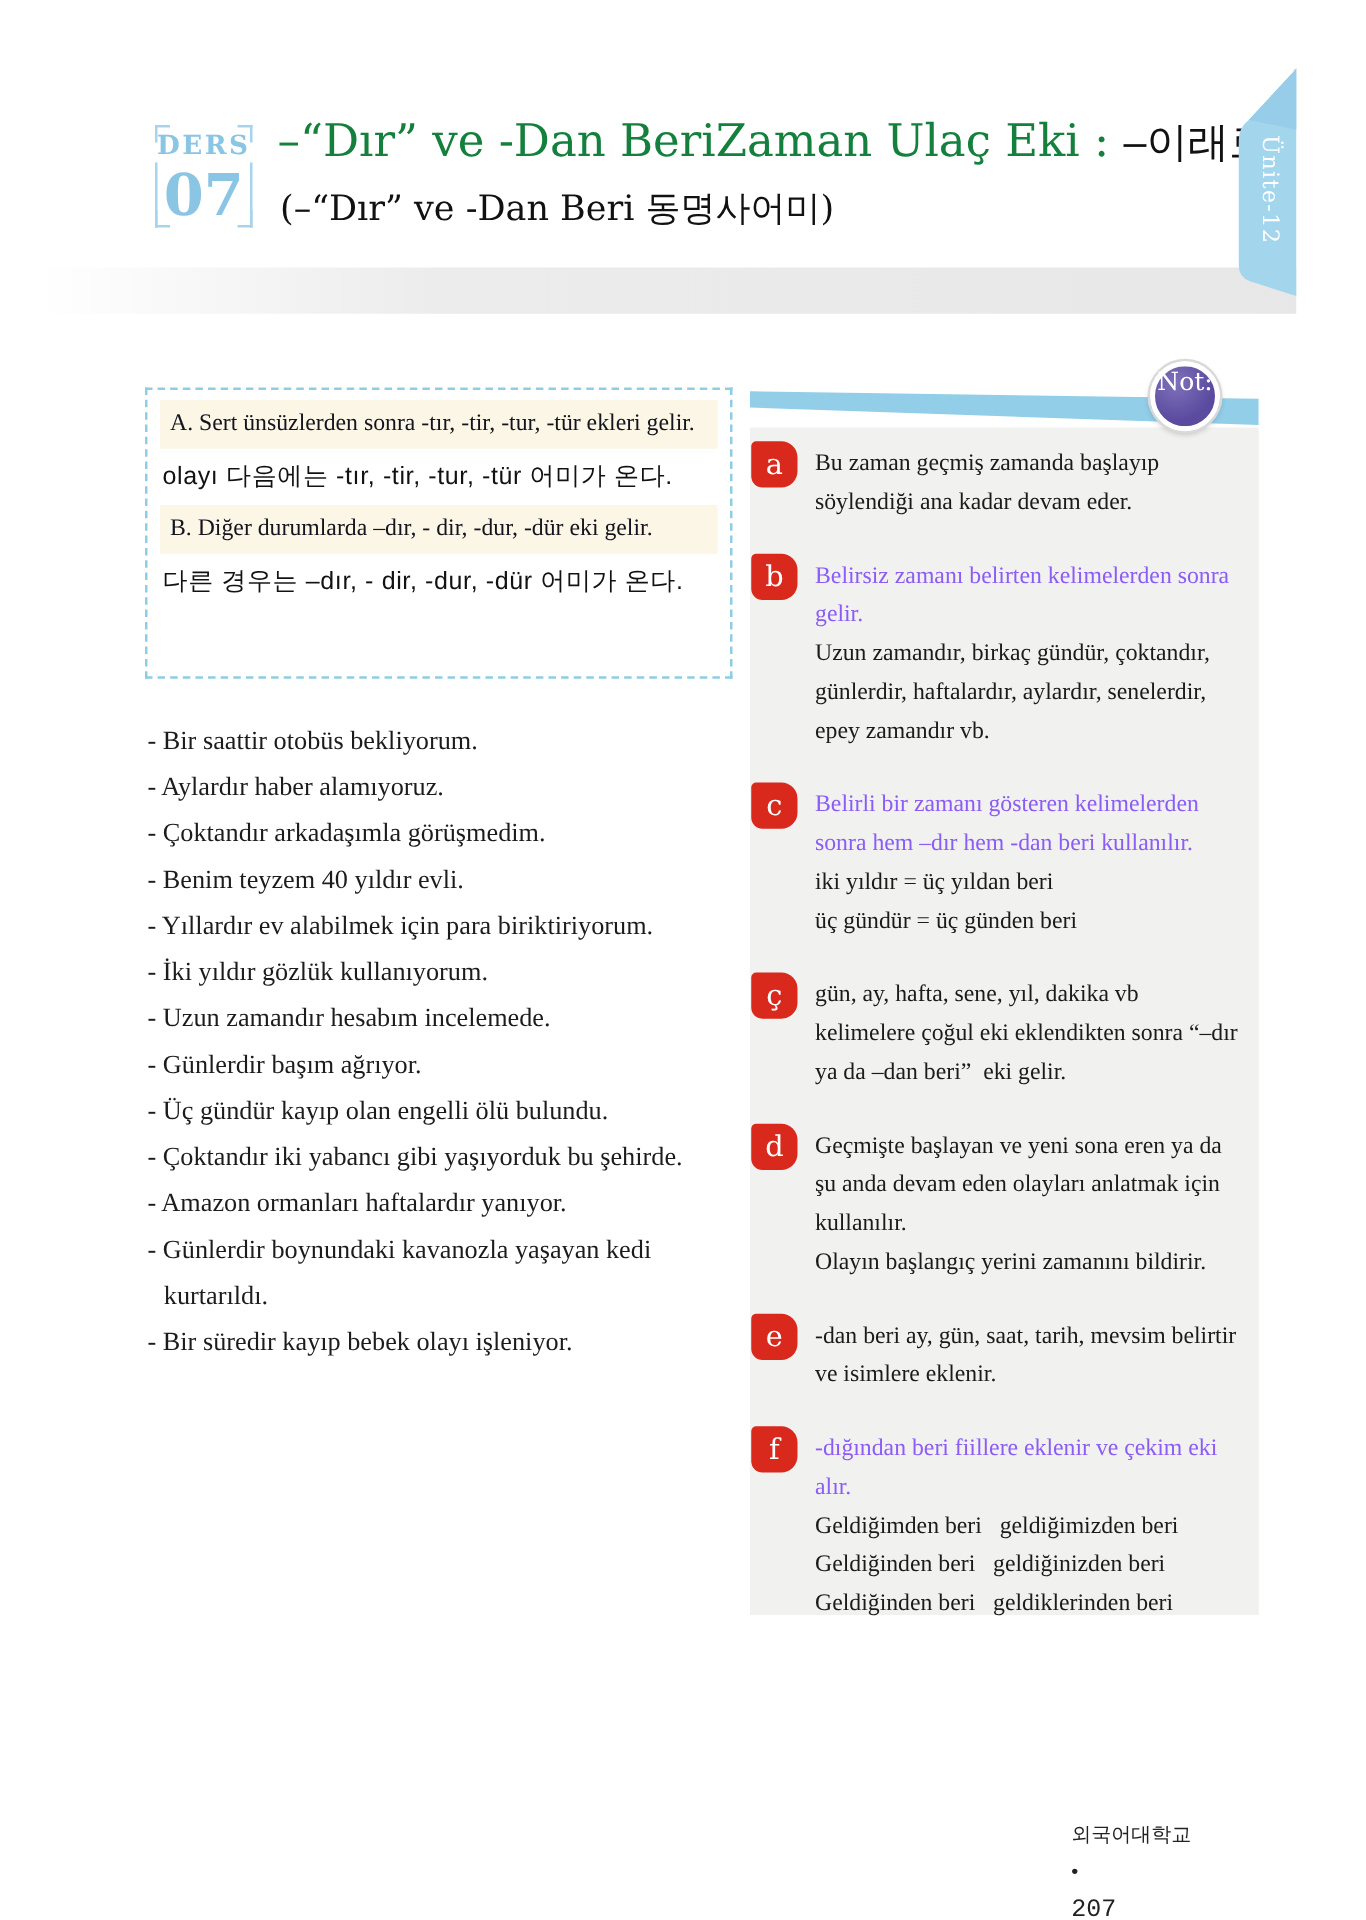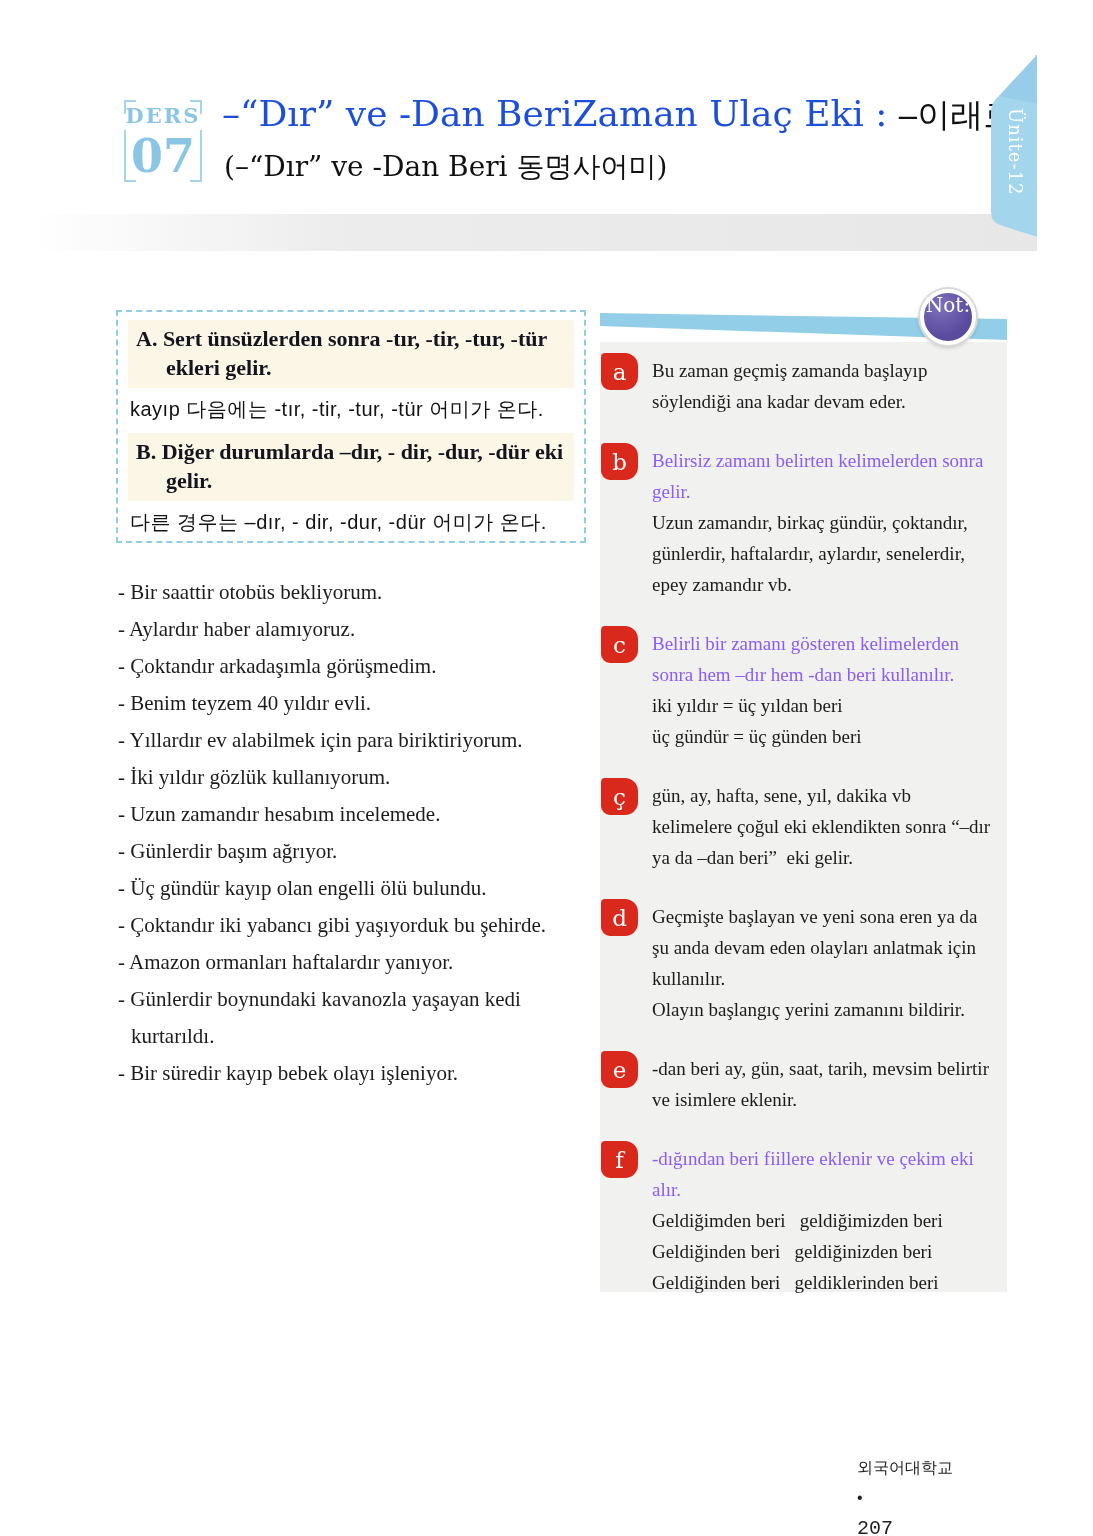--- a/index.html
+++ b/index.html
@@ -39,21 +39,21 @@
     content:""; position:absolute; bottom:0; width:10px; height:12px;
     border-bottom:2px solid #a7d4ec;
   }
   .ders-number::before { left:-2px; border-left:2px solid #a7d4ec; }
   .ders-number::after  { right:-2px; border-right:2px solid #a7d4ec; }
 
   .title-line1 {
     position:absolute; left:222px; top:92px; width:760px;
     font-family:"DejaVu Serif", serif; font-size:36px; line-height:44px; white-space:nowrap;
   }
-  .title-line1 .t-blue  { color:#1d4ed8; }
+  .title-line1 .t-blue  { color:#15803d; }
   .title-line1 .t-black { color:#111111; font-family:"Liberation Sans", sans-serif; font-size:33px; }
   .title-line2 {
     position:absolute; left:224px; top:148px; width:760px;
     font-family:"DejaVu Serif", serif; font-size:28px; color:#111111; white-space:nowrap;
   }
 
   
   .unit-ribbon { position:absolute; left:985px; top:50px; width:90px; height:210px; }
   .unit-ribbon svg { position:absolute; left:0; top:0; }
   .unit-ribbon .unit-text {
@@ -61,22 +61,22 @@
     writing-mode:vertical-rl; text-orientation:mixed;
     color:#ffffff; font-family:"DejaVu Serif", serif; font-size:18px; letter-spacing:1px;
   }
 
   
   .rules-box {
     position:absolute; left:116px; top:310px; width:470px; height:233px;
     border:2px dashed #8fcde4; padding:8px 10px; background:#ffffff;
   }
   .rule-title {
-    background:#fbf6e5; color:#14141e; font-weight:bold;
-    font-size:22px; line-height:29px; padding:4px 8px 6px;
+    background:#fbf6e5; color:#14141e; font-weight:normal;
+    font-size:19px; line-height:29px; padding:4px 8px 6px;
     padding-left:38px; text-indent:-30px;
   }
   .rule-korean {
     font-family:"Liberation Sans", sans-serif; font-size:20px; color:#121212;
     padding:8px 2px 10px; letter-spacing:0.5px;
   }
 
   
   .examples {
     position:absolute; left:118px; top:574px; width:470px; list-style:none;
@@ -148,21 +148,21 @@
       <path d="M 53 4 L 76 4 L 63 56 L 63 160 L 76 184
                Q 81 196 68 192 L 15 175 Q 6 172 6 162
                L 6 62 Q 6 52 14 46 Z" fill="#a3d5ec"></path>
       <path d="M 53 4 L 76 4 L 63 56 L 14 46 Z" fill="#97cde9"></path>
     </svg>
     <span class="unit-text">Ünite-12</span>
   </div>
 
   <div class="rules-box">
     <div class="rule-title">A. Sert ünsüzlerden sonra -tır, -tir, -tur, -tür ekleri gelir.</div>
-    <div class="rule-korean">kayıp 다음에는 -tır, -tir, -tur, -tür 어미가 온다.</div>
+    <div class="rule-korean">olayı 다음에는 -tır, -tir, -tur, -tür 어미가 온다.</div>
     <div class="rule-title">B. Diğer durumlarda –dır, - dir, -dur, -dür eki gelir.</div>
     <div class="rule-korean">다른 경우는 –dır, - dir, -dur, -dür 어미가 온다.</div>
   </div>
 
   <ul class="examples">
       <li>- Bir saattir otobüs bekliyorum.</li>
       <li>- Aylardır haber alamıyoruz.</li>
       <li>- Çoktandır arkadaşımla görüşmedim.</li>
       <li>- Benim teyzem 40 yıldır evli.</li>
       <li>- Yıllardır ev alabilmek için para biriktiriyorum.</li>

